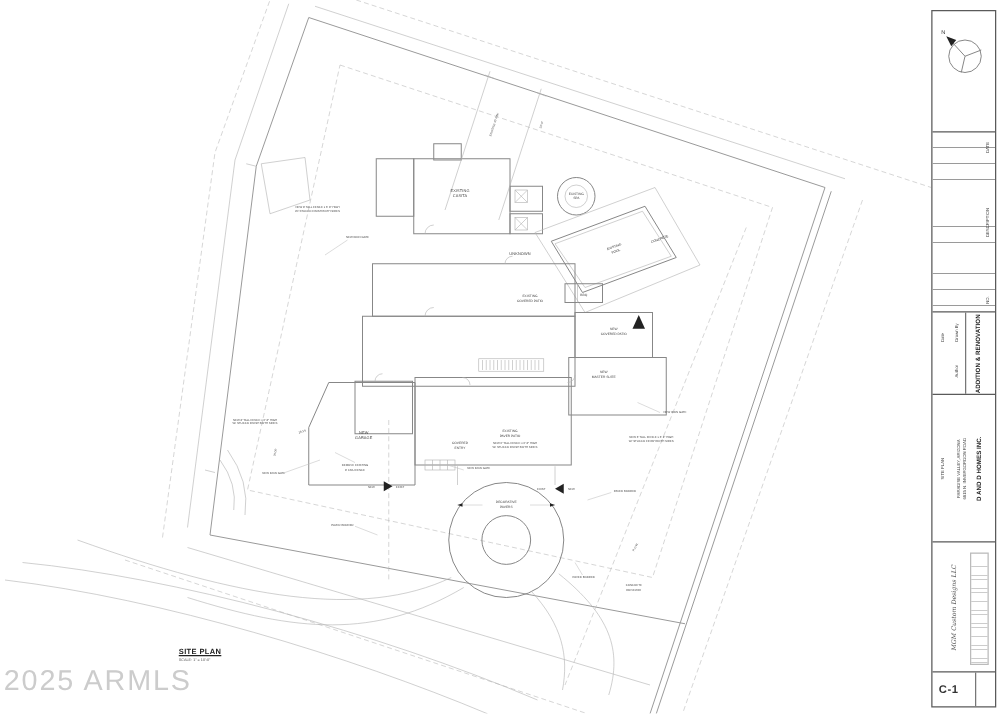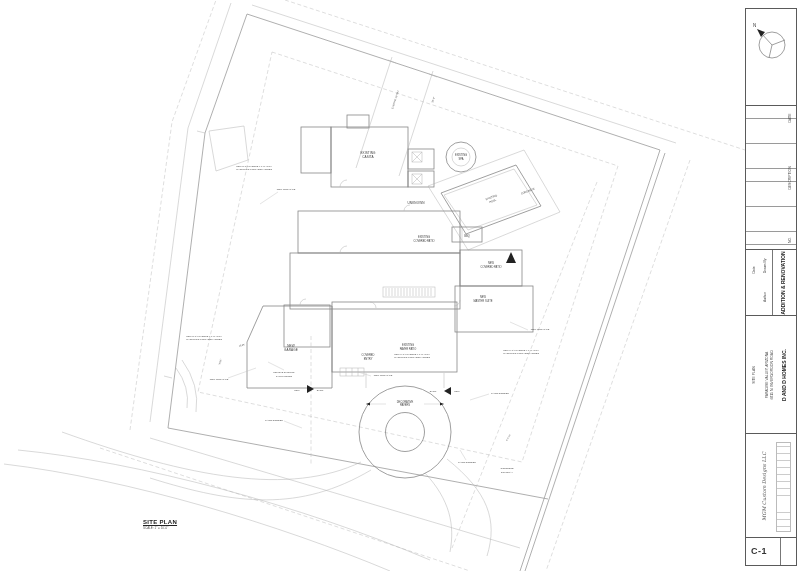--- a/index.html
+++ b/index.html
@@ -293,14 +293,15 @@
       <span class="sheet-no">C-1</span>
     </div>
   </div>
 
   
   <div class="plan-title">
     <div class="pt1">SITE PLAN</div>
     <div class="pt2">SCALE: 1" = 10'-0"</div>
   </div>
 
+  <div class="watermark">2025 ARMLS</div>
 
 </div>
 
 </body></html>

